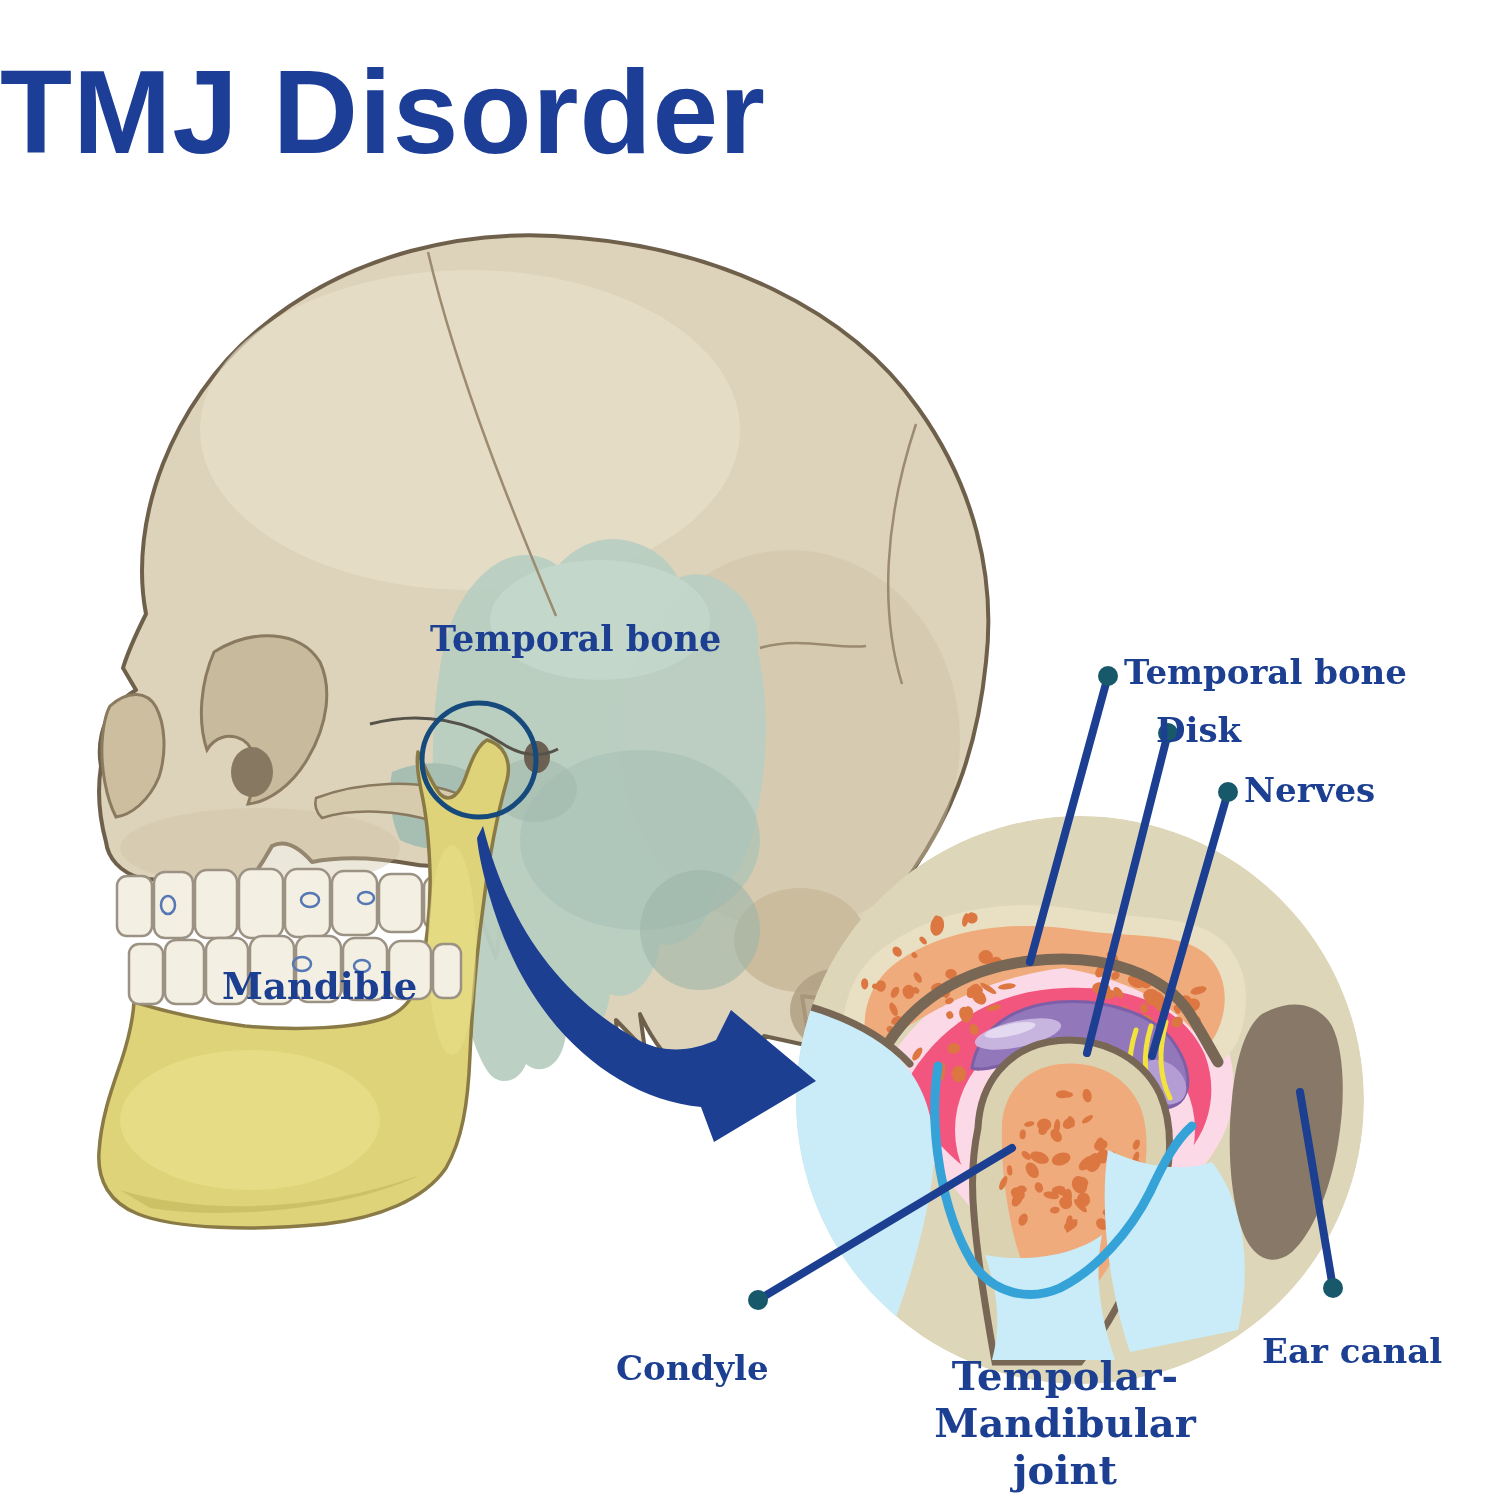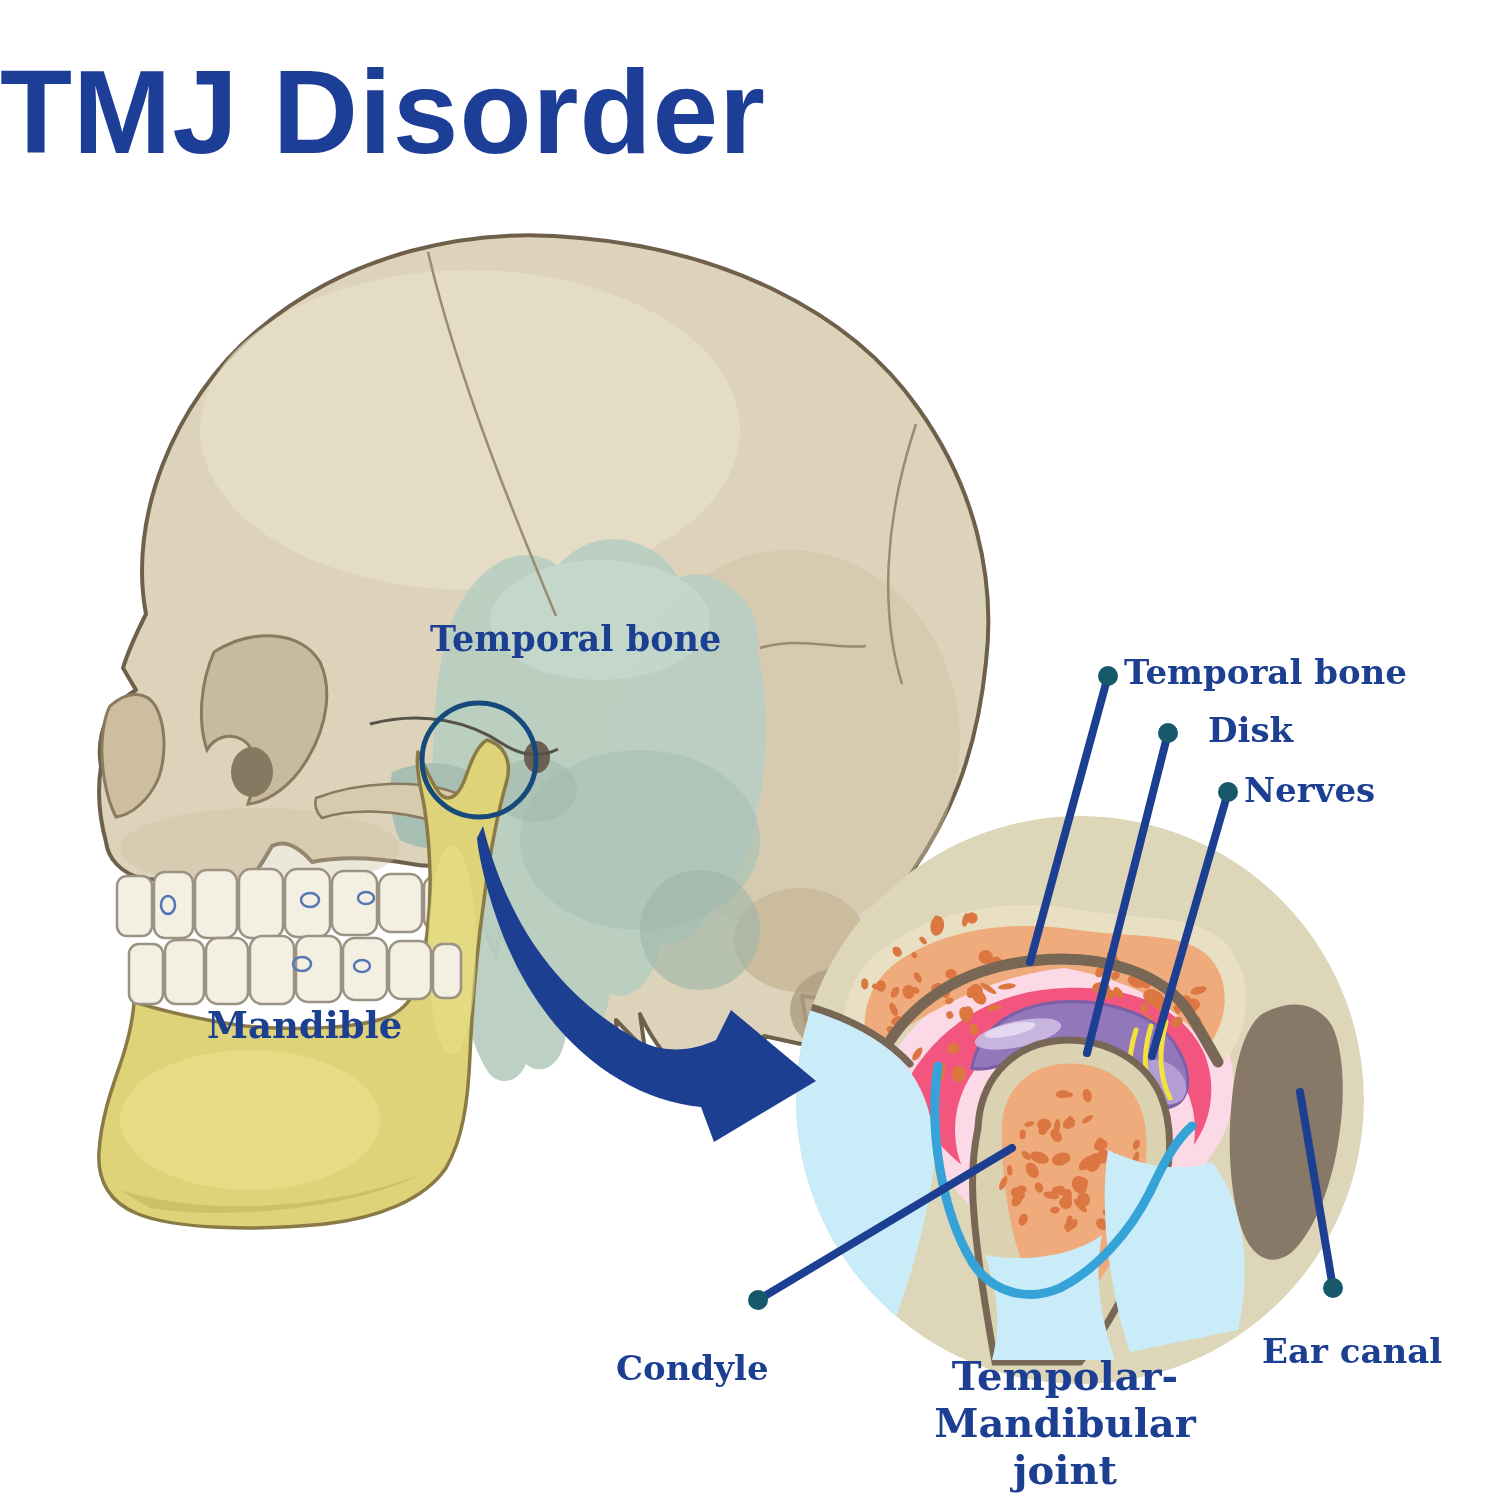--- a/index.html
+++ b/index.html
@@ -328,24 +328,24 @@
     <g fill="#17596b">
       <circle cx="1108" cy="676" r="10"></circle>
         <circle cx="1168" cy="733" r="10"></circle>
         <circle cx="1228" cy="792" r="10"></circle>
       <circle cx="758" cy="1300" r="10"></circle>
         <circle cx="1333" cy="1288" r="10"></circle>
     </g>
   </svg>
 
   <div class="lbl" style="left:430px;top:618px;font-size:35px;">Temporal bone</div>
-  <div class="lbl" style="left:207px;top:964px;font-size:37px;margin-top:39px;">Mandible</div>
+  <div class="lbl" style="left:222px;top:964px;font-size:37px;">Mandible</div>
 
   <div class="lbl" style="left:1124px;top:652px;">Temporal bone</div>
-  <div class="lbl" style="left:1208px;top:710px;">Disk</div>
+  <div class="lbl" style="left:1156px;top:710px;">Disk</div>
   <div class="lbl" style="left:1244px;top:770px;">Nerves</div>
   <div class="lbl" style="left:616px;top:1348px;">Condyle</div>
   <div class="lbl" style="left:1262px;top:1331px;">Ear canal</div>
 
   <div id="caption">
     <div>Tempolar-Mandibular</div>
     <div>joint</div>
   </div>
 </div>
 

